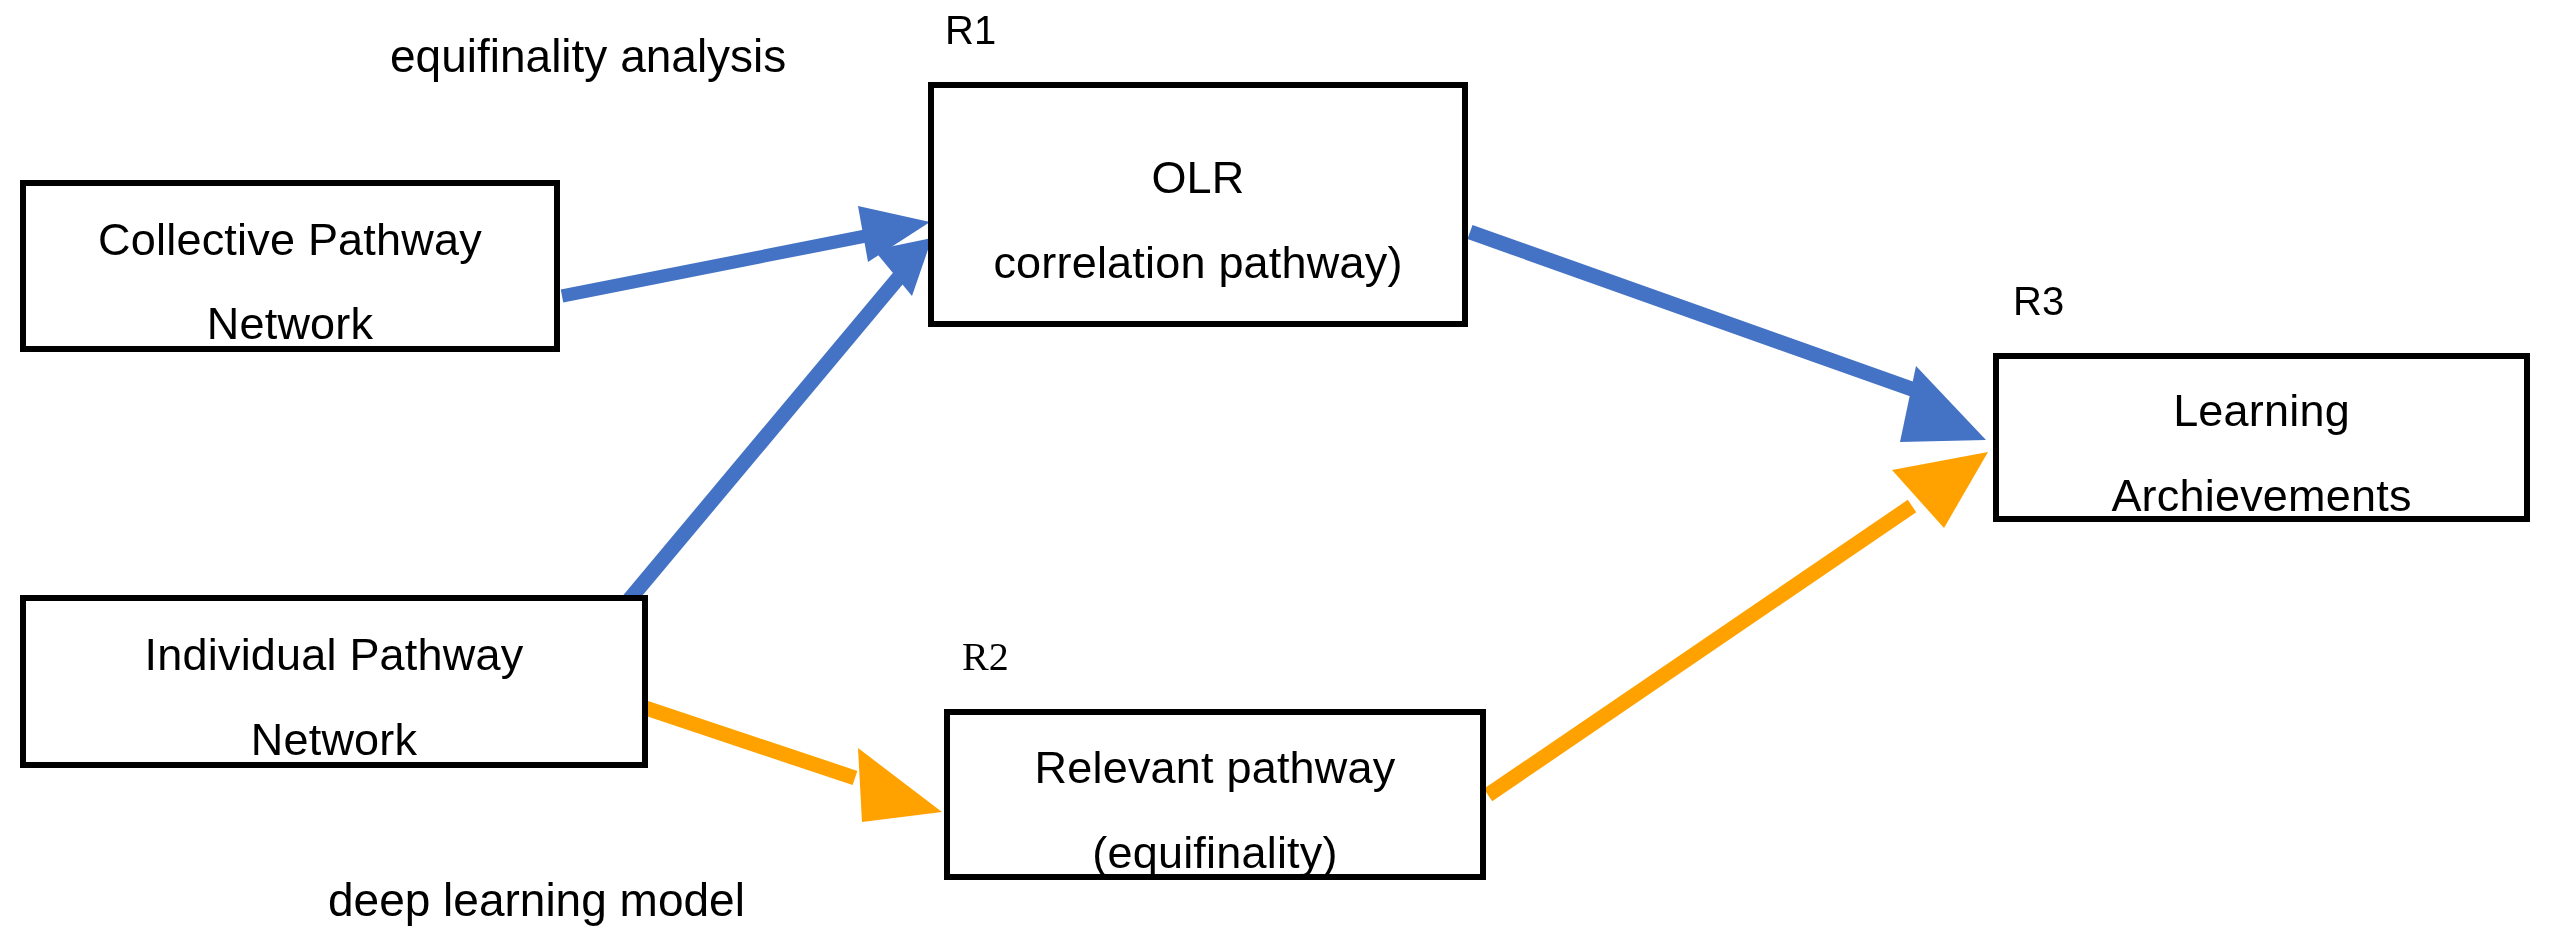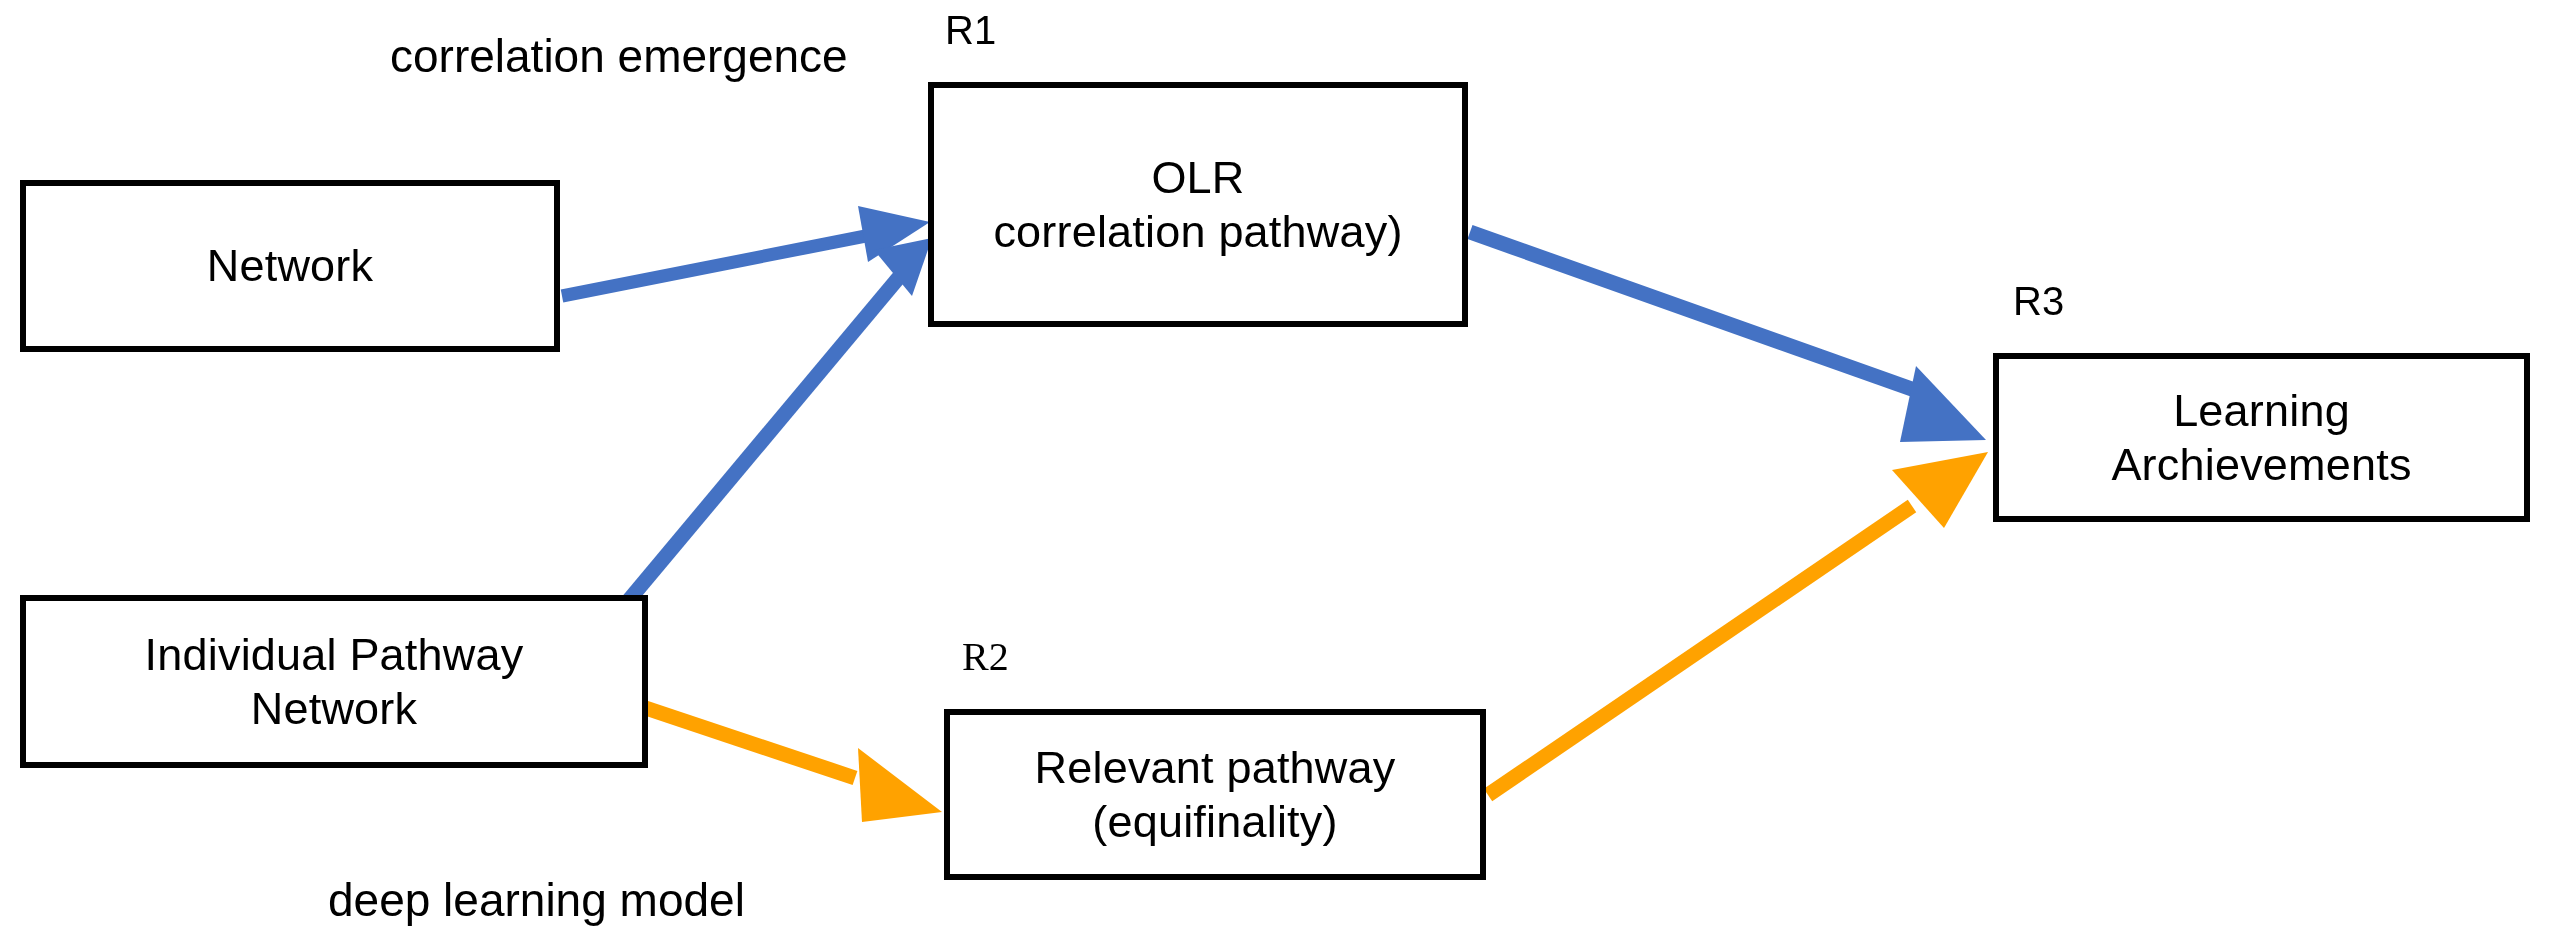--- a/index.html
+++ b/index.html
@@ -39,20 +39,21 @@
     color: #000000;
     font-size: 45px;
     line-height: 1.18;
     font-weight: 400;
     letter-spacing: 0.2px;
     z-index: 3;
   }
   .node .line {
     display: block;
     white-space: nowrap;
+    margin-top: 31px;
   }
   .tag {
     position: absolute;
     font-size: 40px;
     color: #000000;
     line-height: 1;
     white-space: nowrap;
     z-index: 4;
   }
   .edge-label {
@@ -107,20 +108,21 @@
       <polygon points="942,812 858,748 862,822" fill="#FFA200"></polygon>
     </g>
 
     <g>
       <line x1="1488" y1="795" x2="1912" y2="506" stroke="#FFA200" stroke-width="15" stroke-linecap="butt"></line>
       <polygon points="1988,452 1892,470 1944,528" fill="#FFA200"></polygon>
     </g>
   </svg>
 
   <div class="node" id="node-collective">
+    <span class="line">Collective Pathway</span>
     <span class="line">Network</span>
   </div>
 
   <div class="node" id="node-individual">
     <span class="line">Individual Pathway</span>
     <span class="line">Network</span>
   </div>
 
   <div class="node" id="node-r1">
     <span class="line">OLR</span>
@@ -134,17 +136,17 @@
 
   <div class="node" id="node-r2">
     <span class="line">Relevant pathway</span>
     <span class="line">(equifinality)</span>
   </div>
 
   <div class="tag" id="tag-r1">R1</div>
   <div class="tag" id="tag-r2">R2</div>
   <div class="tag" id="tag-r3">R3</div>
 
-  <div class="edge-label" id="label-correlation">correlation emergence</div>
+  <div class="edge-label" id="label-correlation">equifinality analysis</div>
 
   <div class="edge-label" id="label-deeplearning">deep learning model</div>
 
 </div>
 
 </body></html>

